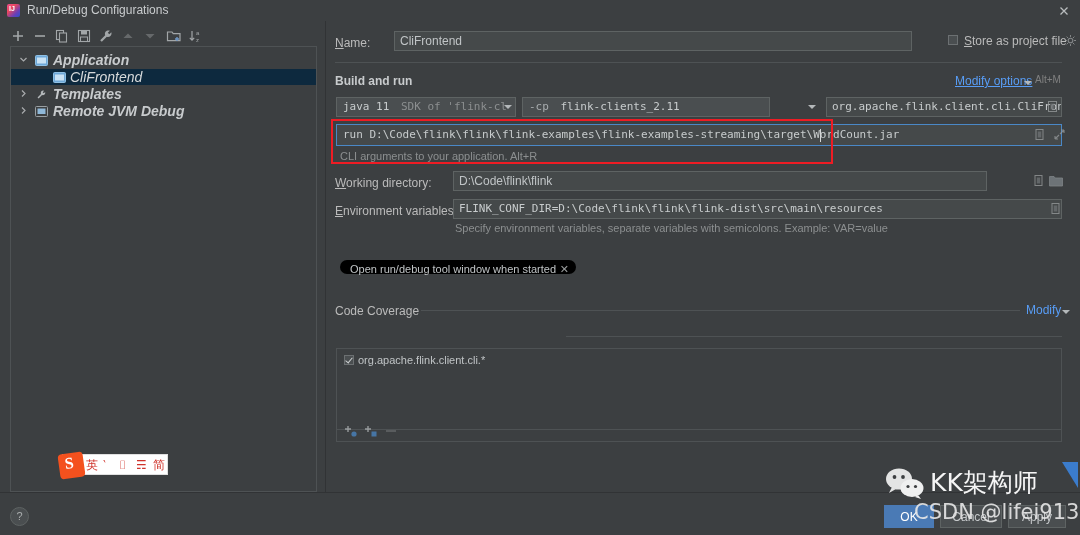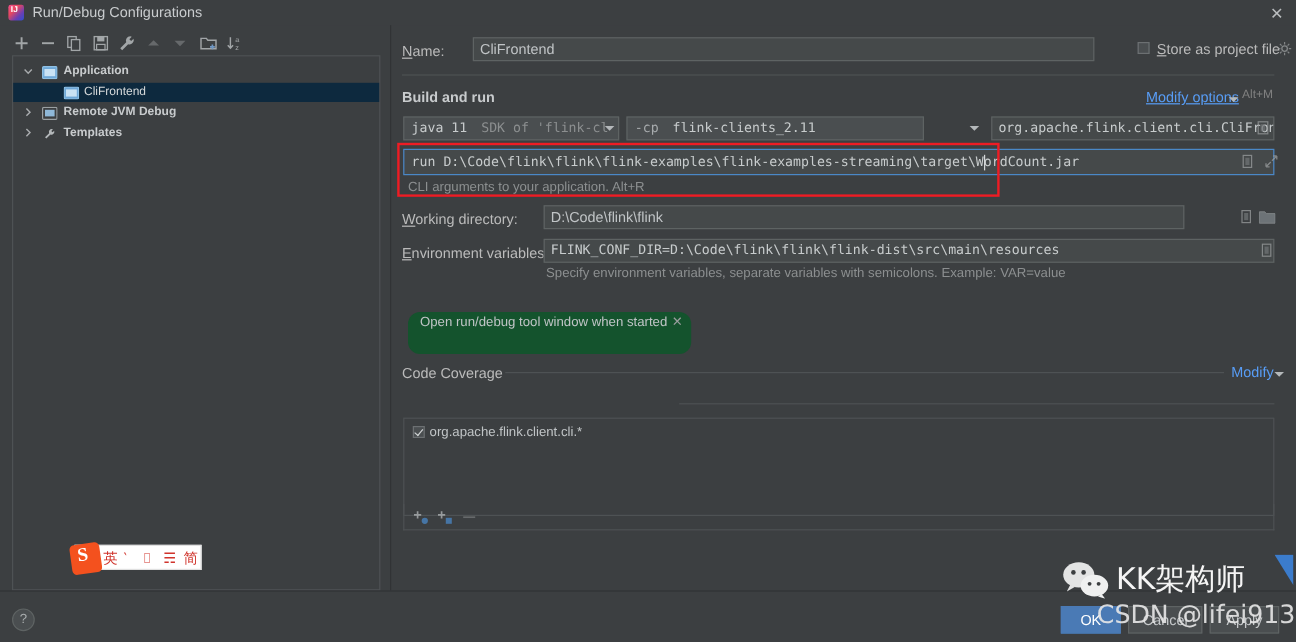--- a/index.html
+++ b/index.html
@@ -24,21 +24,21 @@
 
   
   .left-toolbar{position:absolute;left:10px;top:28px;width:185px;height:20px;}
   .tb-ico{position:absolute;top:0;width:16px;height:16px;opacity:.85;}
   .tree{position:absolute;left:10px;top:46px;width:307px;height:446px;
     background:#3c3f41;border:1px solid #4e5254;box-sizing:border-box;}
   .tree-row{position:relative;height:16px;line-height:16px;font-size:12px;white-space:nowrap;}
   .tree-row.sel{background:#0d293e;}
   .tw{position:absolute;left:6px;top:3px;width:9px;height:9px;}
   .tw svg{display:block;}
-  .tree-label{position:absolute;font-size:10px;color:#bbbbbb;}
+  .tree-label{position:absolute;font-size:14px;color:#bbbbbb;font-style:italic;}
   .tree-ico{position:absolute;width:13px;height:11px;}
   .node-bold{font-weight:bold;color:#c8cbcd;}
 
   .vsep{position:absolute;left:325px;top:21px;width:1px;height:471px;background:#313335;}
 
   
   .lbl{position:absolute;font-size:12px;color:#bbbbbb;white-space:nowrap;}
   .mn{text-decoration:underline;}
   .field{position:absolute;background:#45494a;border:1px solid #5e6363;box-sizing:border-box;
     height:20px;line-height:18px;font-size:12px;color:#c0c4c6;padding:0 5px;overflow:hidden;white-space:nowrap;}
@@ -59,21 +59,21 @@
 
   .prog-field{position:absolute;left:336px;top:124px;width:726px;height:22px;
     background:#45494a;border:1px solid #4a88c7;box-sizing:border-box;}
   .prog-text{position:absolute;left:6px;top:3px;font-size:11px;color:#c8cccd;
     font-family:"DejaVu Sans Mono","Liberation Mono",monospace;white-space:nowrap;}
   .caret-bar{position:absolute;width:1px;height:13px;background:#d4d7d8;top:4px;}
 
   .redbox{position:absolute;left:331px;top:119px;width:502px;height:45px;
     border:2px solid #ee1c24;box-sizing:border-box;pointer-events:none;}
 
-  .chip{position:absolute;height:35px;background:#14532d;border-radius:10px;
+  .chip{position:absolute;height:14px;background:#000000;border-radius:10px;
     line-height:19px;padding:0 20px 0 10px;font-size:11px;color:#c0c4c6;white-space:nowrap;}
   .chip-x{position:absolute;font-size:11px;color:#9a9d9e;}
 
   .cov-list{position:absolute;left:336px;top:348px;width:726px;height:82px;
     background:#3c3f41;border:1px solid #4e5254;box-sizing:border-box;}
   .cov-item{position:absolute;left:7px;top:5px;font-size:11px;color:#c0c4c6;white-space:nowrap;}
   .cb{position:absolute;width:10px;height:10px;background:#4a4e50;border:1px solid #6c7072;box-sizing:border-box;}
   .cb.on::after{content:"";position:absolute;left:2px;top:0px;width:3px;height:6px;
     border:solid #cfd2d3;border-width:0 1.5px 1.5px 0;transform:rotate(40deg);}
   .cov-toolbar{position:absolute;left:336px;top:420px;width:726px;height:22px;
@@ -204,40 +204,40 @@
       <span class="tree-label" style="left:59px;top:0;color:#d6d9da">CliFrontend</span>
     </div>
 
     <div class="tree-row" style="margin-top:1px">
       <span class="tw" style="left:8px">
         <svg width="9" height="9" viewBox="0 0 9 9">
             <path d="M3 1.5 L6 4.5 L3 7.5" stroke="#a8abad" stroke-width="1.2" fill="none"></path>
           </svg>
       </span>
       <span class="tree-ico" style="left:24px;top:2px">
-        <svg width="13" height="11" viewBox="0 0 13 11">
-          <rect x="0.5" y="0.5" width="12" height="10" rx="1" fill="none" stroke="#9aa0a3"></rect>
-          <rect x="2.5" y="2.5" width="8" height="5.5" fill="#8fb8d8"></rect>
-        </svg>
-      </span>
-      <span class="tree-label node-bold" style="left:42px;top:0">Remote JVM Debug</span>
+        <svg width="13" height="11" viewBox="0 0 16 16">
+          <path d="M10.5 2.2a3.6 3.6 0 0 0-3.3 5l-5 5 1.6 1.6 5-5a3.6 3.6 0 0 0 4.5-4.6l-2 2-1.5-1.5 2-2a3.6 3.6 0 0 0-1.3-.5z" fill="#b4b8ba"></path>
+        </svg>
+      </span>
+      <span class="tree-label node-bold" style="left:42px;top:0">Templates</span>
     </div>
 
     <div class="tree-row" style="margin-top:1px">
       <span class="tw" style="left:8px">
         <svg width="9" height="9" viewBox="0 0 9 9">
             <path d="M3 1.5 L6 4.5 L3 7.5" stroke="#a8abad" stroke-width="1.2" fill="none"></path>
           </svg>
       </span>
       <span class="tree-ico" style="left:24px;top:2px">
-        <svg width="13" height="11" viewBox="0 0 16 16">
-          <path d="M10.5 2.2a3.6 3.6 0 0 0-3.3 5l-5 5 1.6 1.6 5-5a3.6 3.6 0 0 0 4.5-4.6l-2 2-1.5-1.5 2-2a3.6 3.6 0 0 0-1.3-.5z" fill="#b4b8ba"></path>
-        </svg>
-      </span>
-      <span class="tree-label node-bold" style="left:42px;top:0">Templates</span>
+        <svg width="13" height="11" viewBox="0 0 13 11">
+          <rect x="0.5" y="0.5" width="12" height="10" rx="1" fill="none" stroke="#9aa0a3"></rect>
+          <rect x="2.5" y="2.5" width="8" height="5.5" fill="#8fb8d8"></rect>
+        </svg>
+      </span>
+      <span class="tree-label node-bold" style="left:42px;top:0">Remote JVM Debug</span>
     </div>
   </div>
 
   <div class="vsep"></div>
 
   <div class="lbl" style="left:335px;top:36px">
     <span class="mn">N</span><span></span>ame:
   </div>
   <div class="field" style="left:394px;top:31px;width:518px">CliFrontend</div>
 

